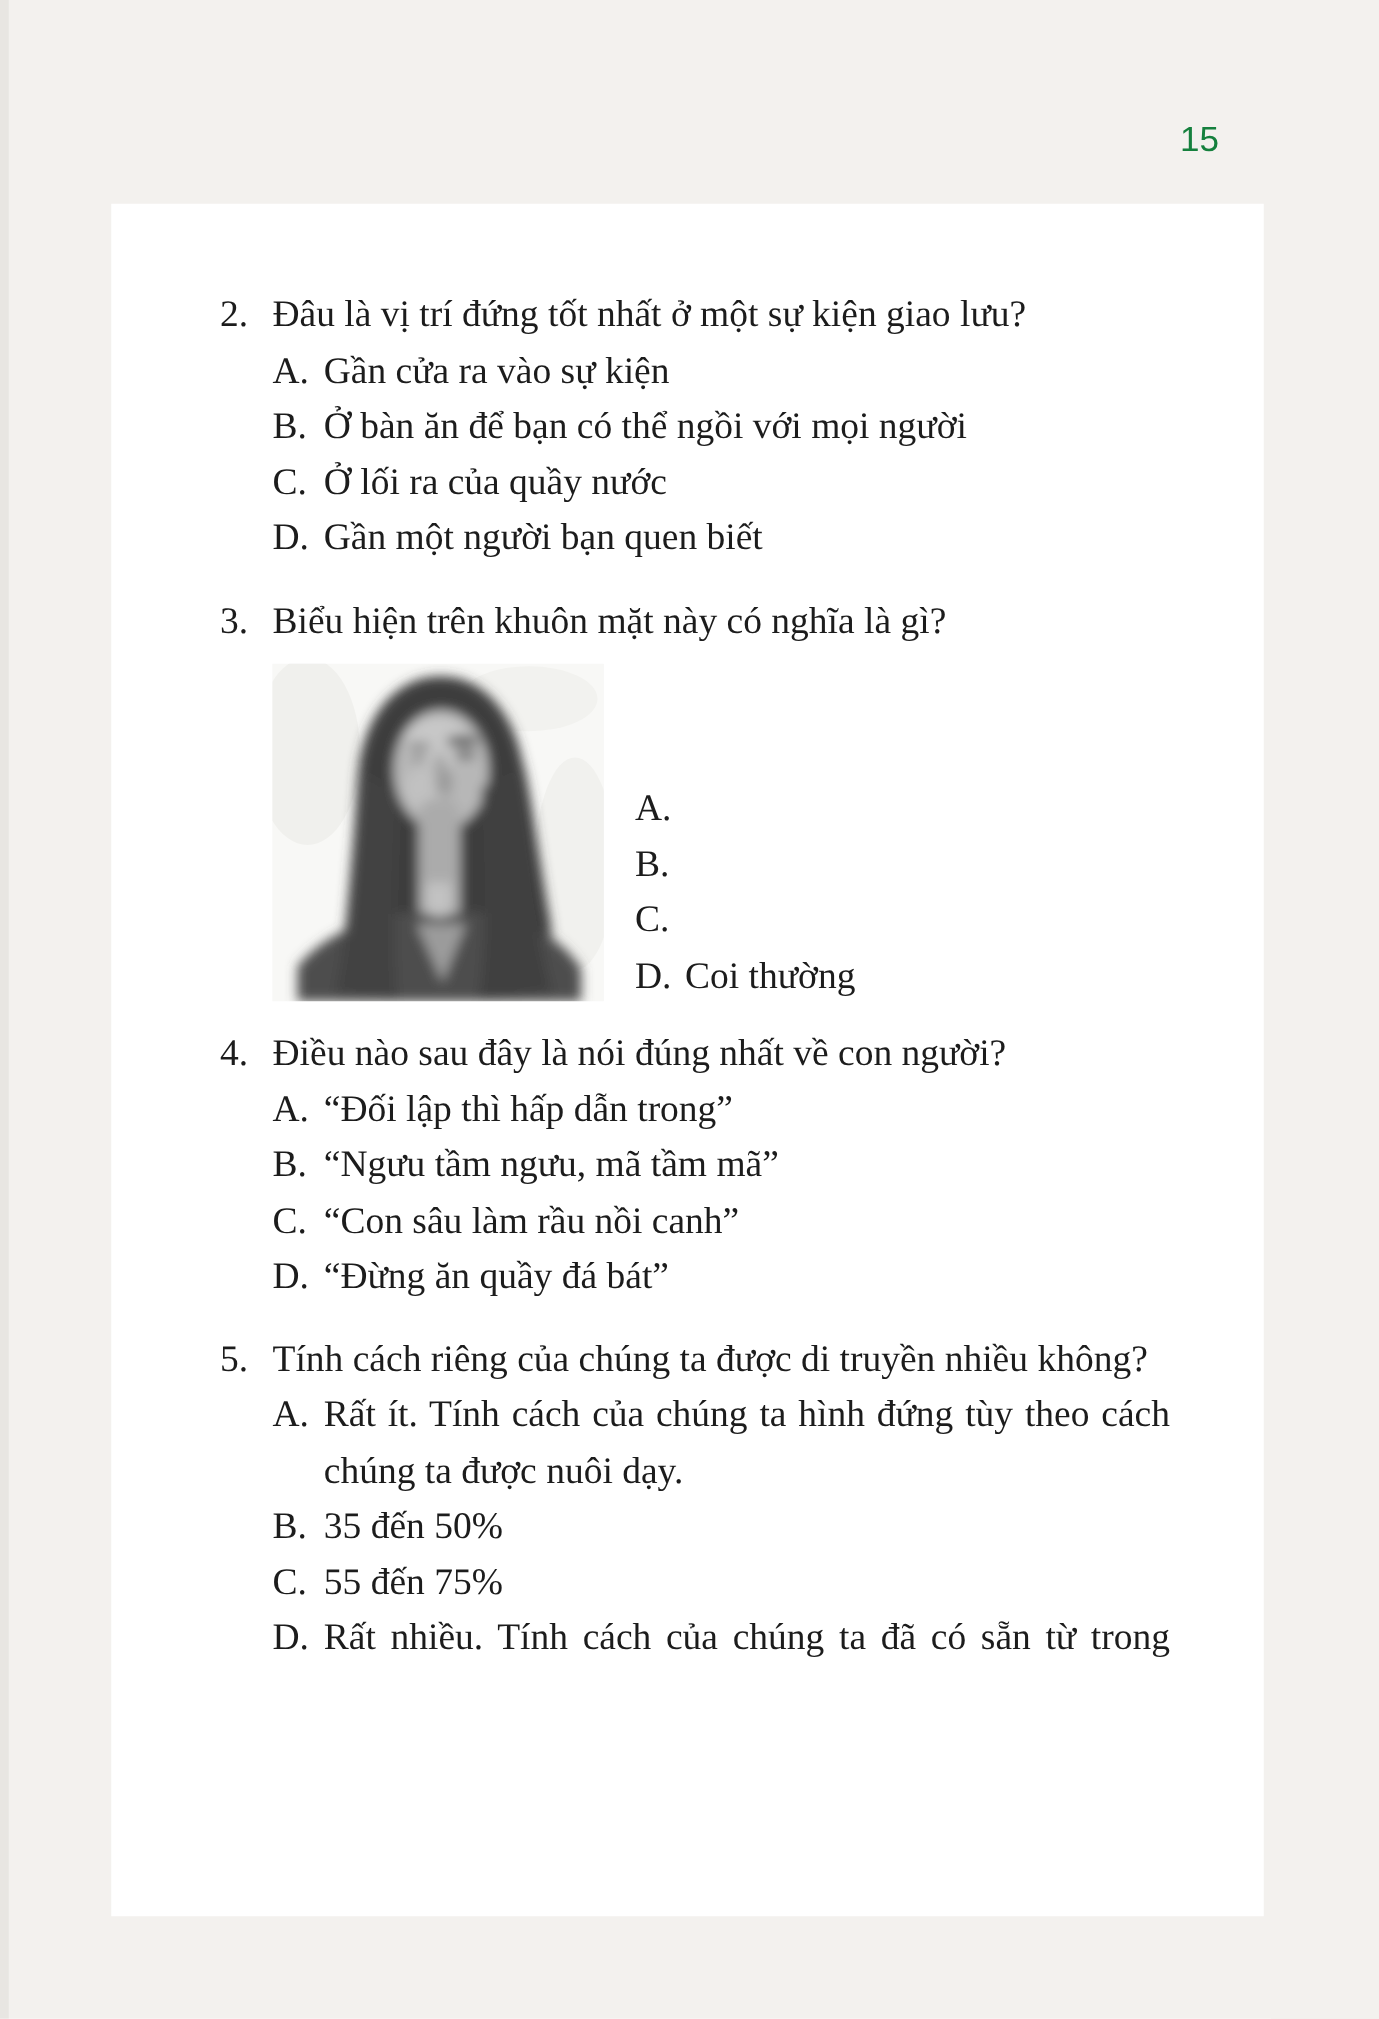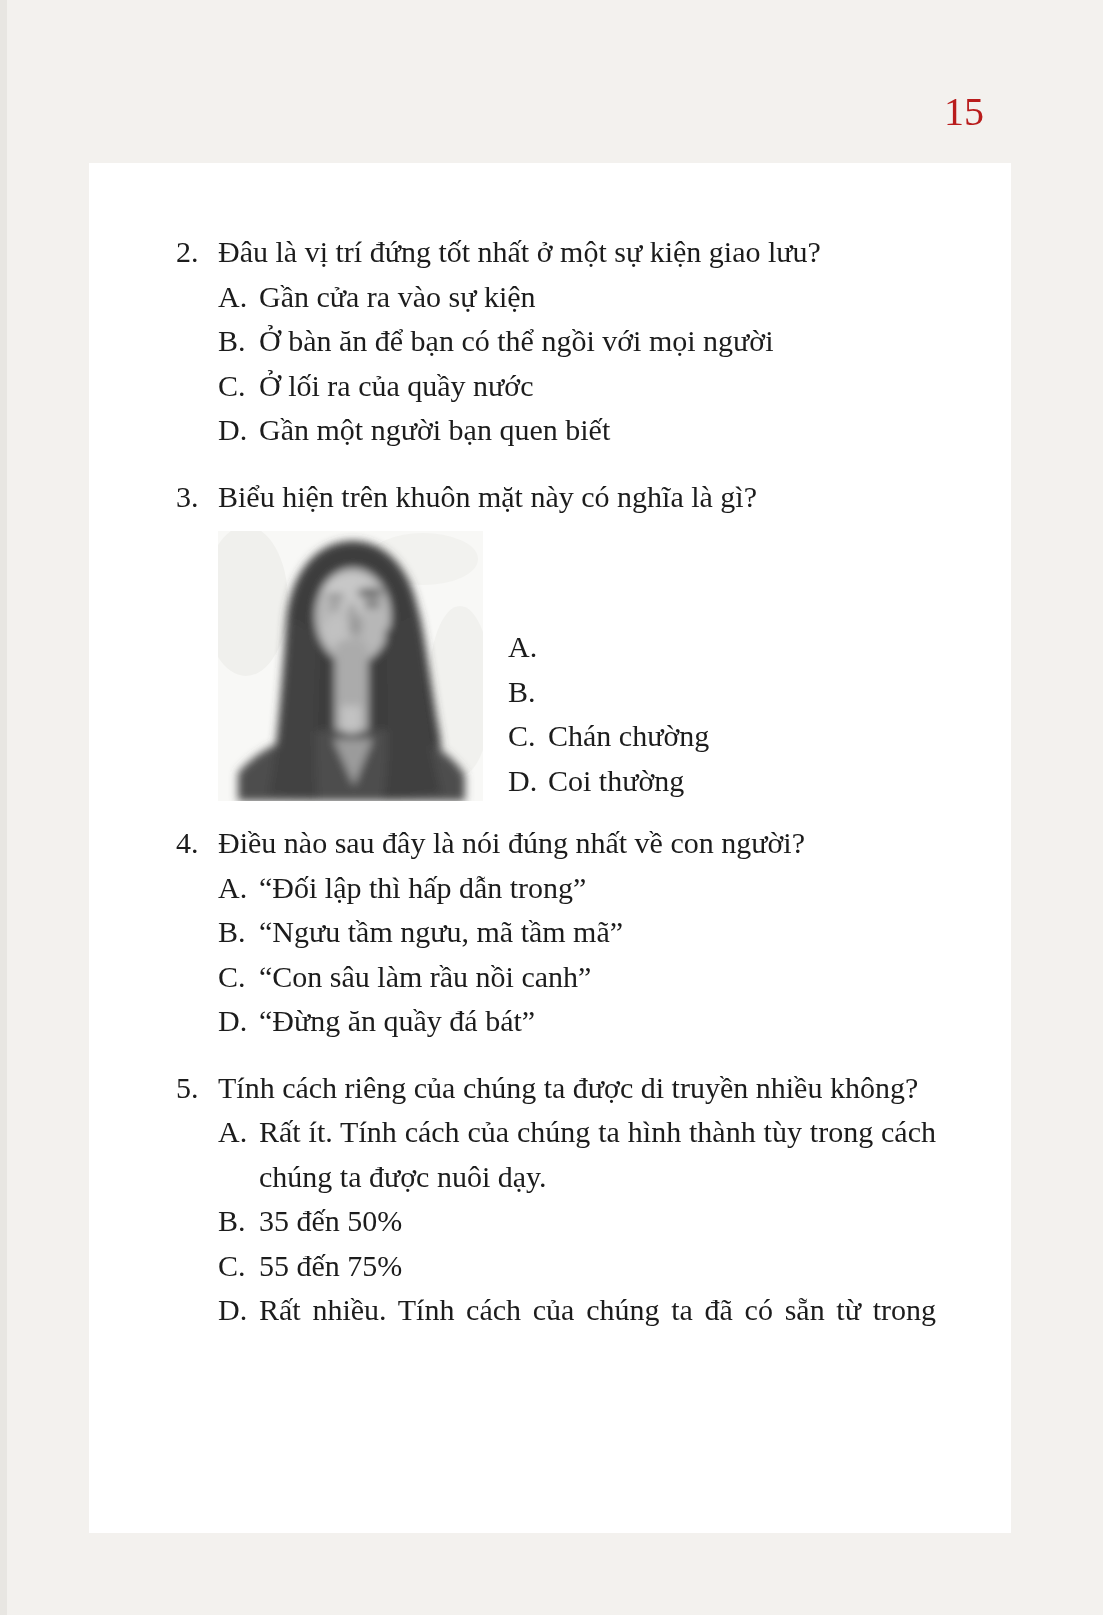--- a/index.html
+++ b/index.html
@@ -9,22 +9,22 @@
     position:relative;
     font-family:"Liberation Serif","DejaVu Serif",serif;
     overflow:hidden;
   }
   .left-edge {
     position:absolute; left:0; top:0; width:7px; height:1615px;
     background:#e8e6e2;
   }
   .pageno {
     position:absolute; left:944px; top:95px;
-    font-family:Liberation Serif, serif;
-    font-size:40px; line-height:34px; color:#b91c1c;
+    font-family:Liberation Sans, sans-serif;
+    font-size:28px; line-height:34px; color:#15803d;
   }
   .page {
     position:absolute; left:89px; top:163px;
     width:922px; height:1370px;
     background:#ffffff;
   }
   .content {
     padding:67px 75px 0 87px;
     font-size:30px; line-height:44.5px;
     color:#1c1c1c;
@@ -125,21 +125,20 @@
       </div>
       <div class="q3opts">
         <div class="opt">
           <span>A.</span>
         </div>
         <div class="opt">
           <span>B.</span>
         </div>
         <div class="opt">
           <span>C.</span>
-          <span>Chán chường</span>
         </div>
         <div class="opt">
           <span>D.</span>
           <span>Coi thường</span>
         </div>
       </div>
     </div>
 
     <div class="question q4">
       <span class="qnum">4.</span>
@@ -162,21 +161,21 @@
       <span>“Đừng ăn quầy đá bát”</span>
     </div>
 
     <div class="question">
       <span class="qnum">5.</span>
       <span class="qtext">Tính cách riêng của chúng ta được di truyền nhiều không?</span>
     </div>
     <div class="opt">
       <span>A.</span>
       <span class="opt-text">
-        <span class="jline">Rất ít. Tính cách của chúng ta hình thành tùy trong cách</span>
+        <span class="jline">Rất ít. Tính cách của chúng ta hình đứng tùy theo cách</span>
         <span class="line">chúng ta được nuôi dạy.</span>
       </span>
     </div>
     <div class="opt">
       <span>B.</span>
       <span>35 đến 50%</span>
     </div>
     <div class="opt">
       <span>C.</span>
       <span>55 đến 75%</span>

